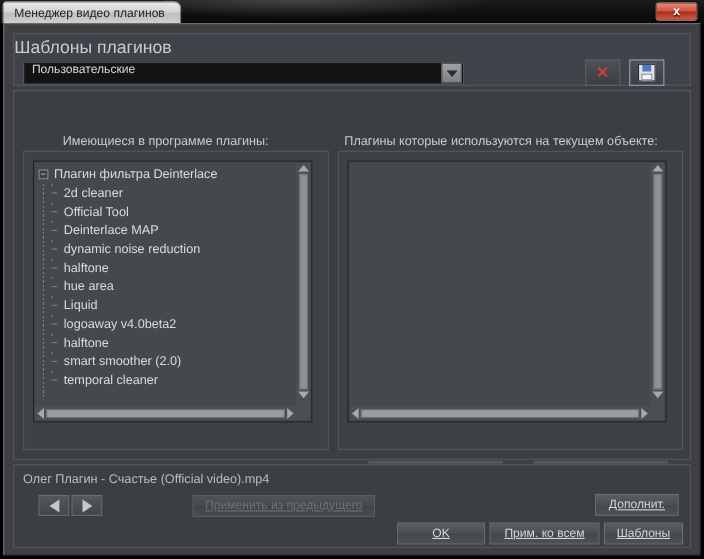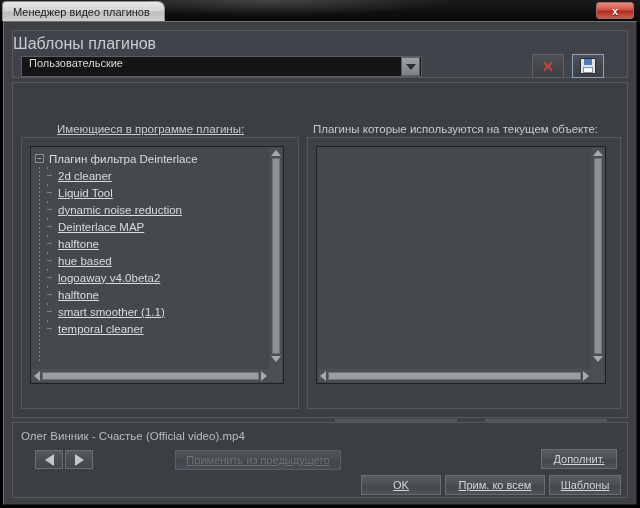--- a/index.html
+++ b/index.html
@@ -133,21 +133,21 @@
 
   
   #lists-group { left: 8px; top: 60px; width: 616px; height: 336px; background: #3b3e43; }
 
   .col-label {
     position: absolute;
     color: #c8cbd0;
     font-size: 11.5px;
     white-space: nowrap;
   }
-  #label-available { left: 44px; top: 40px; text-decoration: underline; }
+  #label-available { left: 44px; top: 40px; }
   #label-applied   { left: 300px; top: 40px; }
 
   .subpanel {
     position: absolute;
     border: 1px solid #55585c;
     background: #3e4146;
   }
   #sub-left  { left: 8px;  top: 54px; width: 278px; height: 272px; }
   #sub-right { left: 294px; top: 54px; width: 314px; height: 272px; }
 
@@ -168,21 +168,21 @@
     padding: 3px 0 0 3px;
   }
   .tree-row {
     display: flex; align-items: center;
     height: 17px;
     color: #d9dbdf;
     font-size: 11.5px;
     white-space: nowrap;
   }
   .tree-row.root { padding-left: 1px; }
-  .tree-row.child { padding-left: 10px; text-decoration: underline; }
+  .tree-row.child { padding-left: 10px; }
   .expander {
     width: 9px; height: 9px;
     border: 1px solid #8b8e92;
     background: #3d4044;
     color: #e2e4e8;
     font-size: 8px;
     line-height: 7px;
     text-align: center;
     margin-right: 5px;
     flex: none;
@@ -335,49 +335,53 @@
             <div class="tree-row root">
               <span class="expander">−</span>
               <span>Плагин фильтра Deinterlace</span>
             </div>
             <div class="tree-row child">
               <span class="dashline"></span>
               <span>2d cleaner</span>
             </div>
             <div class="tree-row child">
               <span class="dashline"></span>
-              <span>Liquid Tool</span>
+              <span>Official Tool</span>
+            </div>
+            <div class="tree-row child">
+              <span class="dashline"></span>
+              <span>Deinterlace MAP</span>
             </div>
             <div class="tree-row child">
               <span class="dashline"></span>
               <span>dynamic noise reduction</span>
             </div>
             <div class="tree-row child">
               <span class="dashline"></span>
-              <span>Deinterlace MAP</span>
-            </div>
-            <div class="tree-row child">
-              <span class="dashline"></span>
               <span>halftone</span>
             </div>
             <div class="tree-row child">
               <span class="dashline"></span>
-              <span>hue based</span>
+              <span>hue area</span>
+            </div>
+            <div class="tree-row child">
+              <span class="dashline"></span>
+              <span>Liquid</span>
             </div>
             <div class="tree-row child">
               <span class="dashline"></span>
               <span>logoaway v4.0beta2</span>
             </div>
             <div class="tree-row child">
               <span class="dashline"></span>
               <span>halftone</span>
             </div>
             <div class="tree-row child">
               <span class="dashline"></span>
-              <span>smart smoother (1.1)</span>
+              <span>smart smoother (2.0)</span>
             </div>
             <div class="tree-row child">
               <span class="dashline"></span>
               <span>temporal cleaner</span>
             </div>
 
           </div>
 
           <div class="sb-v">
             <span class="arr arr-up"></span>
@@ -411,21 +415,21 @@
           </div>
           <div class="sb-corner"></div>
         </div>
       </div>
 
       <div class="btn disabled" id="btn-run-right">Запустить плагин</div>
       <div class="btn disabled" id="btn-del-right">Удалить плагин</div>
     </div>
 
     <div class="panel" id="bottom-group">
-      <div id="filename">Олег Винник - Счастье (Official video).mp4</div>
+      <div id="filename">Олег Плагин - Счастье (Official video).mp4</div>
 
       <div class="nav-btn" id="btn-prev">
         <span class="nav-left"></span>
       </div>
       <div class="nav-btn" id="btn-next">
         <span class="nav-right"></span>
       </div>
 
       <div class="btn disabled" id="btn-apply-prev">Применить из предыдущего</div>
       <div class="btn" id="btn-ok">OK</div>

